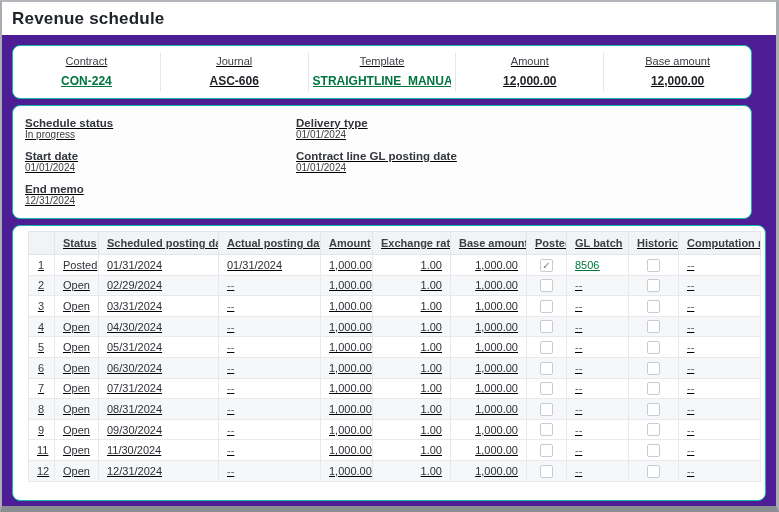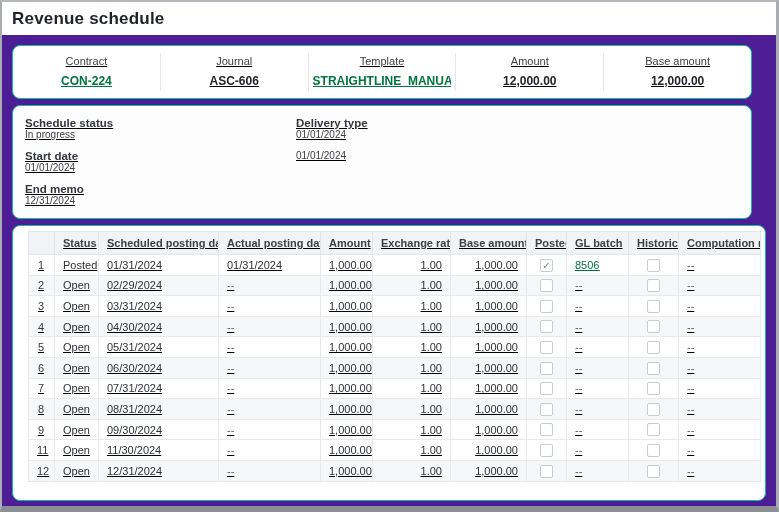--- a/index.html
+++ b/index.html
@@ -163,20 +163,21 @@
           <div class="detail-label">End memo</div>
           <div class="detail-value">12/31/2024</div>
         </div>
       </div>
     <div id="details-right">
         <div class="detail-field">
           <div class="detail-label">Delivery type</div>
           <div class="detail-value">01/01/2024</div>
         </div>
         <div class="detail-field">
+          <div class="detail-label">Contract line GL posting date</div>
           <div class="detail-value">01/01/2024</div>
         </div>
       </div>
   </div>
 
   <div class="card table-card">
     <table>
       <colgroup>
         <col style="width:26px">
           <col style="width:44px">

